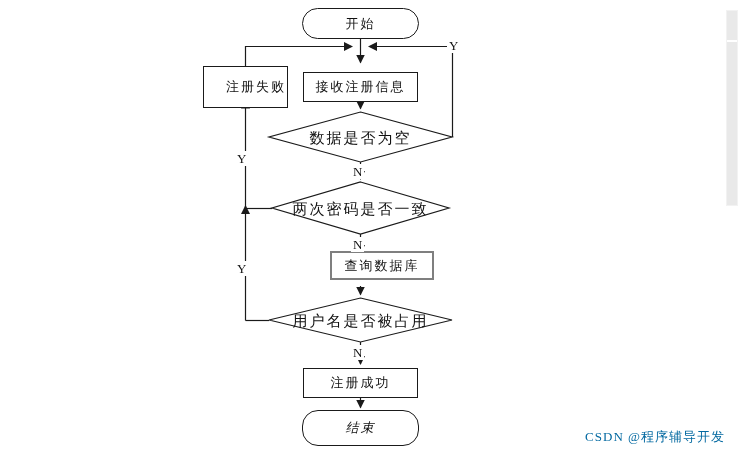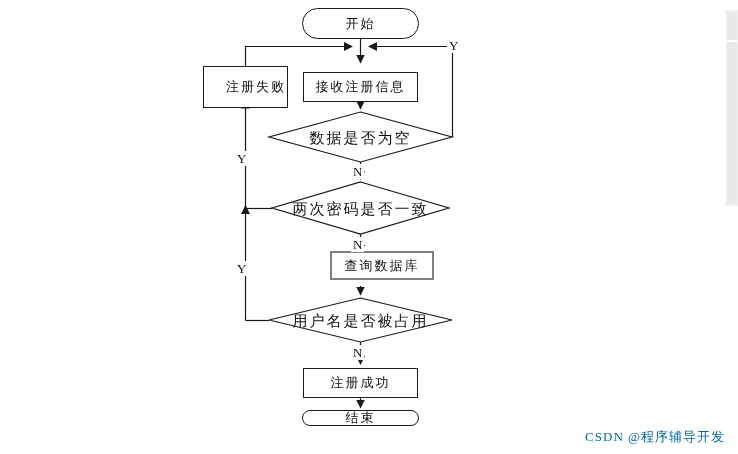--- a/index.html
+++ b/index.html
@@ -140,21 +140,21 @@
   <div class="node terminator" style="left:302px; top:8px; width:117px; height:31px;">开始</div>
 
   <div class="node process" style="left:203px; top:66px; width:85px; height:42px;padding-left:21px;">注册失败</div>
 
   <div class="node process" style="left:303px; top:72px; width:115px; height:30px;">接收注册信息</div>
 
   <div class="node process-gray" style="left:302px; top:251px; width:104px; height:29px;margin-left:28px;">查询数据库</div>
 
   <div class="node process" style="left:303px; top:368px; width:115px; height:30px;">注册成功</div>
 
-  <div class="node terminator" style="left:302px; top:410px; width:117px; height:16px;">结束</div>
+  <div class="node terminator" style="left:302px; top:410px; width:117px; height:36px;font-style:italic;">结束</div>
 
   <div class="diamond-label" style="left:269px; top:129px; width:183px;">数据是否为空</div>
 
   <div class="diamond-label" style="left:272px; top:200px; width:177px;">两次密码是否一致</div>
 
   <div class="diamond-label" style="left:269px; top:312px; width:183px;">用户名是否被占用</div>
 
   <div class="edge-label" style="left:447px; top:38px;">Y</div>
 
   <div class="edge-label" style="left:351px; top:164px;">N</div>

